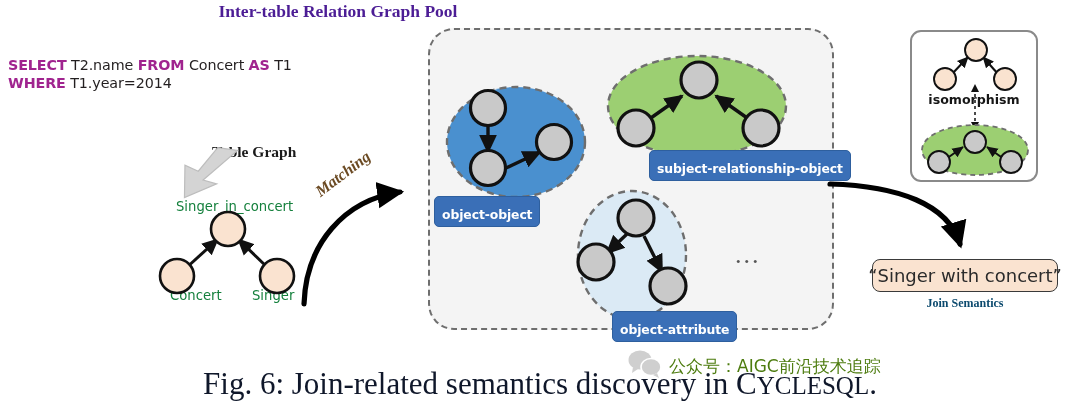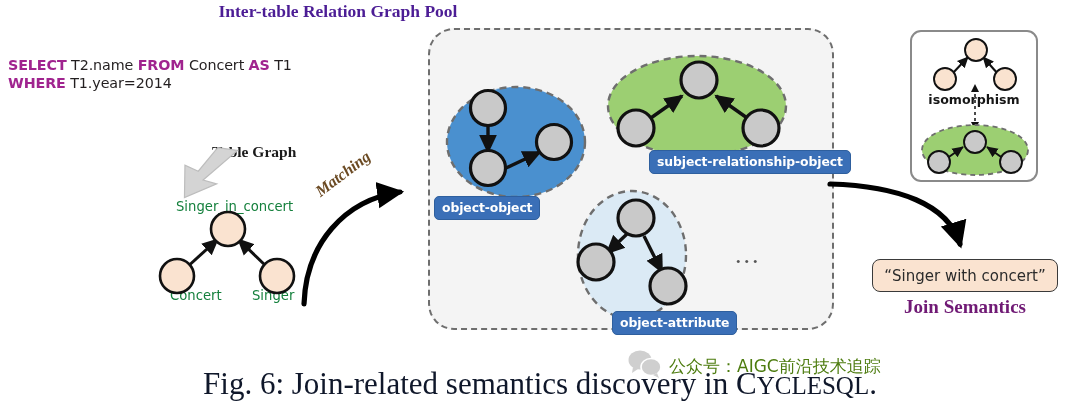--- a/index.html
+++ b/index.html
@@ -78,21 +78,21 @@
   }
 
   .tag {
     font-family: "DejaVu Sans", sans-serif;
     font-weight: bold;
     font-size: 12.4px;
     color: #ffffff;
     background: #3a6fb7;
     border: 1.6px solid #2e5f9e;
     border-radius: 5px;
-    padding: 3px 7px 4px 7px;
+    padding: 10px 7px 4px 7px;
     white-space: nowrap;
     letter-spacing: -0.1px;
   }
   #tag-oo { left: 434px; top: 196px; }
   #tag-sro { left: 649px; top: 150px; }
   #tag-oa { left: 612px; top: 311px; }
 
   #ellipsis {
     left: 735px; top: 240px;
     font-family: "Liberation Serif", serif;
@@ -122,31 +122,31 @@
   
   #join-box {
     left: 872px; top: 259px;
     width: 186px; height: 33px;
     background: #fae3d0;
     border: 1.8px solid #3a3a3a;
     border-radius: 8px;
     box-sizing: border-box;
     display: flex; align-items: center; justify-content: center;
     font-family: "DejaVu Sans", sans-serif;
-    font-size: 15px;
+    font-size: 18px;
     color: #2b2b2b;
     white-space: nowrap;
   }
   #join-sem-label {
     left: 872px; top: 296px; width: 186px;
     text-align: center;
     font-family: "Liberation Serif", serif;
     font-weight: bold;
-    font-size: 19px;
-    color: #701a75;
+    font-size: 12px;
+    color: #0c4a6e;
   }
 
   
   #caption {
     left: 0; top: 366px; width: 1080px;
     text-align: center;
     font-family: "Liberation Serif", serif;
     font-size: 31px;
     color: #0f172a;
     white-space: nowrap;

